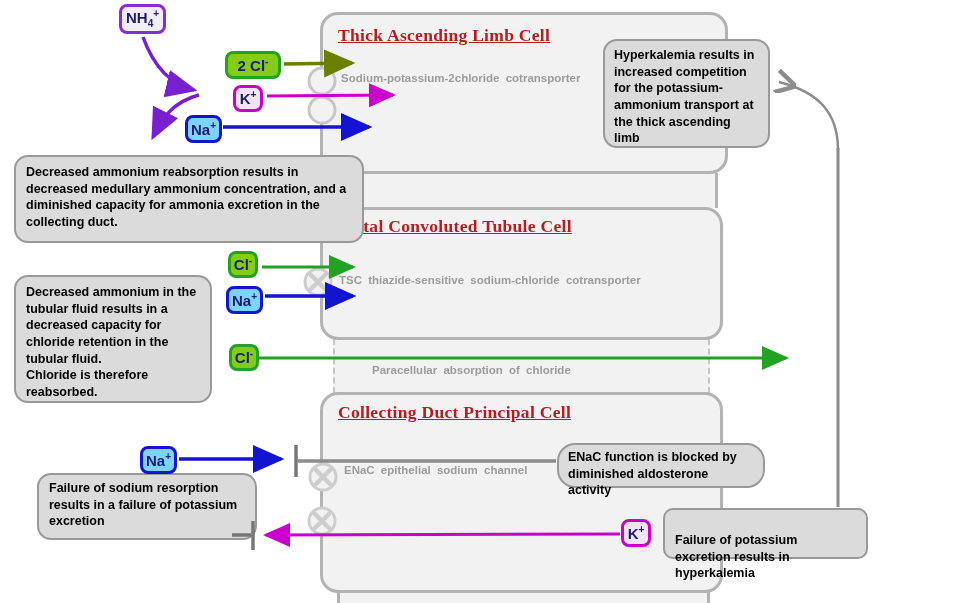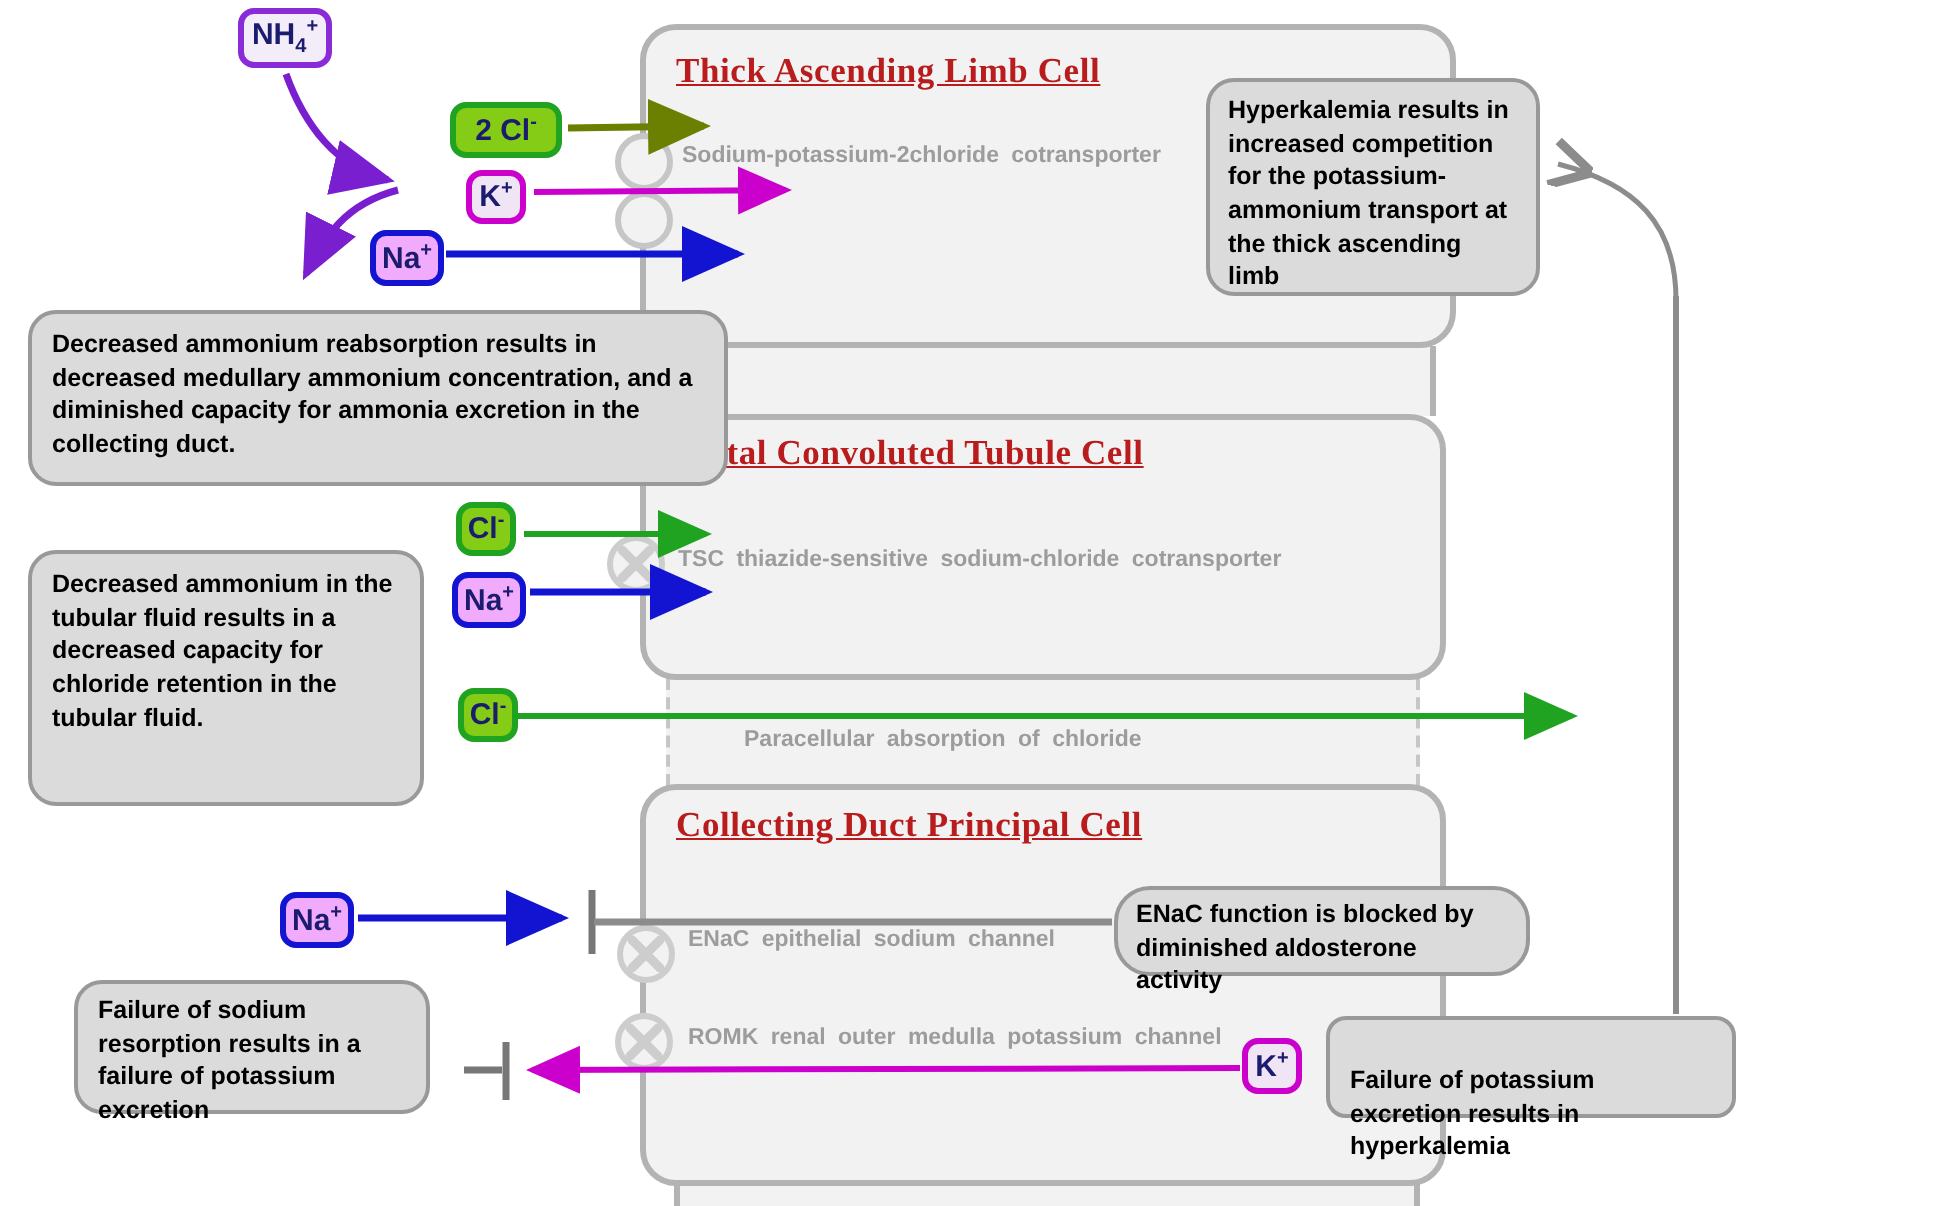--- a/index.html
+++ b/index.html
@@ -27,21 +27,21 @@
   .chip{
     position:absolute;z-index:4;display:flex;align-items:center;justify-content:center;
     font-weight:bold;font-size:15px;color:#1C1C6E;border-radius:8px;box-sizing:border-box;
     white-space:nowrap;
   }
   .chip sub{font-size:10px;line-height:1;}
   .chip sup{font-size:10px;line-height:1;vertical-align:super;}
   .chip.purple{border:3px solid #8A2BD8;background:#F3EDFA;}
   .chip.green {border:3px solid #1FA321;background:#84cc16;}
   .chip.magenta{border:3px solid #CC00CC;background:#EFE5F5;}
-  .chip.blue  {border:3px solid #1313D2;background:#f0abfc;}
+  .chip.blue  {border:3px solid #1313D2;background:#7dd3fc;}
   
   .callout{
     position:absolute;z-index:3;background:#DBDBDB;border:2.5px solid #999999;
     border-radius:14px;box-sizing:border-box;padding:7px 10px;
     font-weight:bold;font-size:12.5px;line-height:1.33;color:#000000;
   }
   .callout .p2{display:block;}
   svg.overlay{position:absolute;left:0;top:0;z-index:5;pointer-events:none;}
 </style>
 </head>
@@ -57,21 +57,20 @@
   <div class="cell" style="left:320px;top:207px;width:403px;height:133px;"></div>
   <div class="cell" style="left:320px;top:392px;width:403px;height:201px;"></div>
 
   <div class="cell-title" style="left:338px;top:25px;">Thick Ascending Limb Cell</div>
   <div class="cell-title" style="left:338px;top:216px;">Distal Convoluted Tubule Cell</div>
   <div class="cell-title" style="left:338px;top:402px;">Collecting Duct Principal Cell</div>
 
   <div class="chan-label" style="left:341px;top:72px;">Sodium-potassium-2chloride cotransporter</div>
   <div class="chan-label" style="left:339px;top:274px;">TSC thiazide-sensitive sodium-chloride cotransporter</div>
   <div class="chan-label" style="left:344px;top:464px;">ENaC epithelial sodium channel</div>
-  <div class="chan-label" style="left:344px;top:513px;">ROMK renal outer medulla potassium channel</div>
   <div class="chan-label" style="left:372px;top:364px;">Paracellular absorption of chloride</div>
 
   <div class="chip purple" style="left:119px;top:4px;width:47px;height:30px;justify-content:center;">
     <span><span>NH</span><sub>4</sub><sup>+</sup></span>
   </div>
   <div class="chip green" style="left:225px;top:51px;width:56px;height:28px;">
     <span><span>2 Cl</span><sup>-</sup></span>
   </div>
   <div class="chip magenta" style="left:233px;top:85px;width:30px;height:27px;">
     <span><span>K</span><sup>+</sup></span>
@@ -93,28 +92,29 @@
   </div>
   <div class="chip magenta" style="left:621px;top:519px;width:30px;height:28px;">
     <span><span>K</span><sup>+</sup></span>
   </div>
 
   <div class="callout" style="left:14px;top:155px;width:350px;height:88px;">
     <span>Decreased ammonium reabsorption results in decreased medullary ammonium concentration, and a diminished capacity for ammonia excretion in the collecting duct.</span>
   </div>
   <div class="callout" style="left:14px;top:275px;width:198px;height:128px;">
     <span class="p2">Decreased ammonium in the tubular fluid results in a decreased capacity for chloride retention in the tubular fluid.</span>
+    <span class="p2">Chloride is therefore reabsorbed.</span>
   </div>
   <div class="callout" style="left:603px;top:39px;width:167px;height:109px;padding:6px 9px;">
     <span>Hyperkalemia results in increased competition for the potassium-ammonium transport at the thick ascending limb</span>
   </div>
   <div class="callout" style="left:557px;top:443px;width:208px;height:45px;padding:4px 9px;border-radius:18px;">
     <span>ENaC function is blocked by diminished aldosterone activity</span>
   </div>
-  <div class="callout" style="left:37px;top:490px;width:178px;height:67px;padding:5px 10px;">
+  <div class="callout" style="left:37px;top:473px;width:220px;height:67px;padding:5px 10px;">
     <span>Failure of sodium resorption results in a failure of potassium excretion</span>
   </div>
   <div class="callout" style="left:663px;top:508px;width:205px;height:51px;padding:22px 10px;border-radius:10px;">
     <span>Failure of potassium excretion results in hyperkalemia</span>
   </div>
 
   <svg class="overlay" width="972" height="603" viewBox="0 0 972 603">
     <defs>
       <marker id="m-olive" markerWidth="10" markerHeight="9" refX="8" refY="4" orient="auto">
           <path d="M0,0 L9,4 L0,8 z" fill="#6B7F00"></path>

